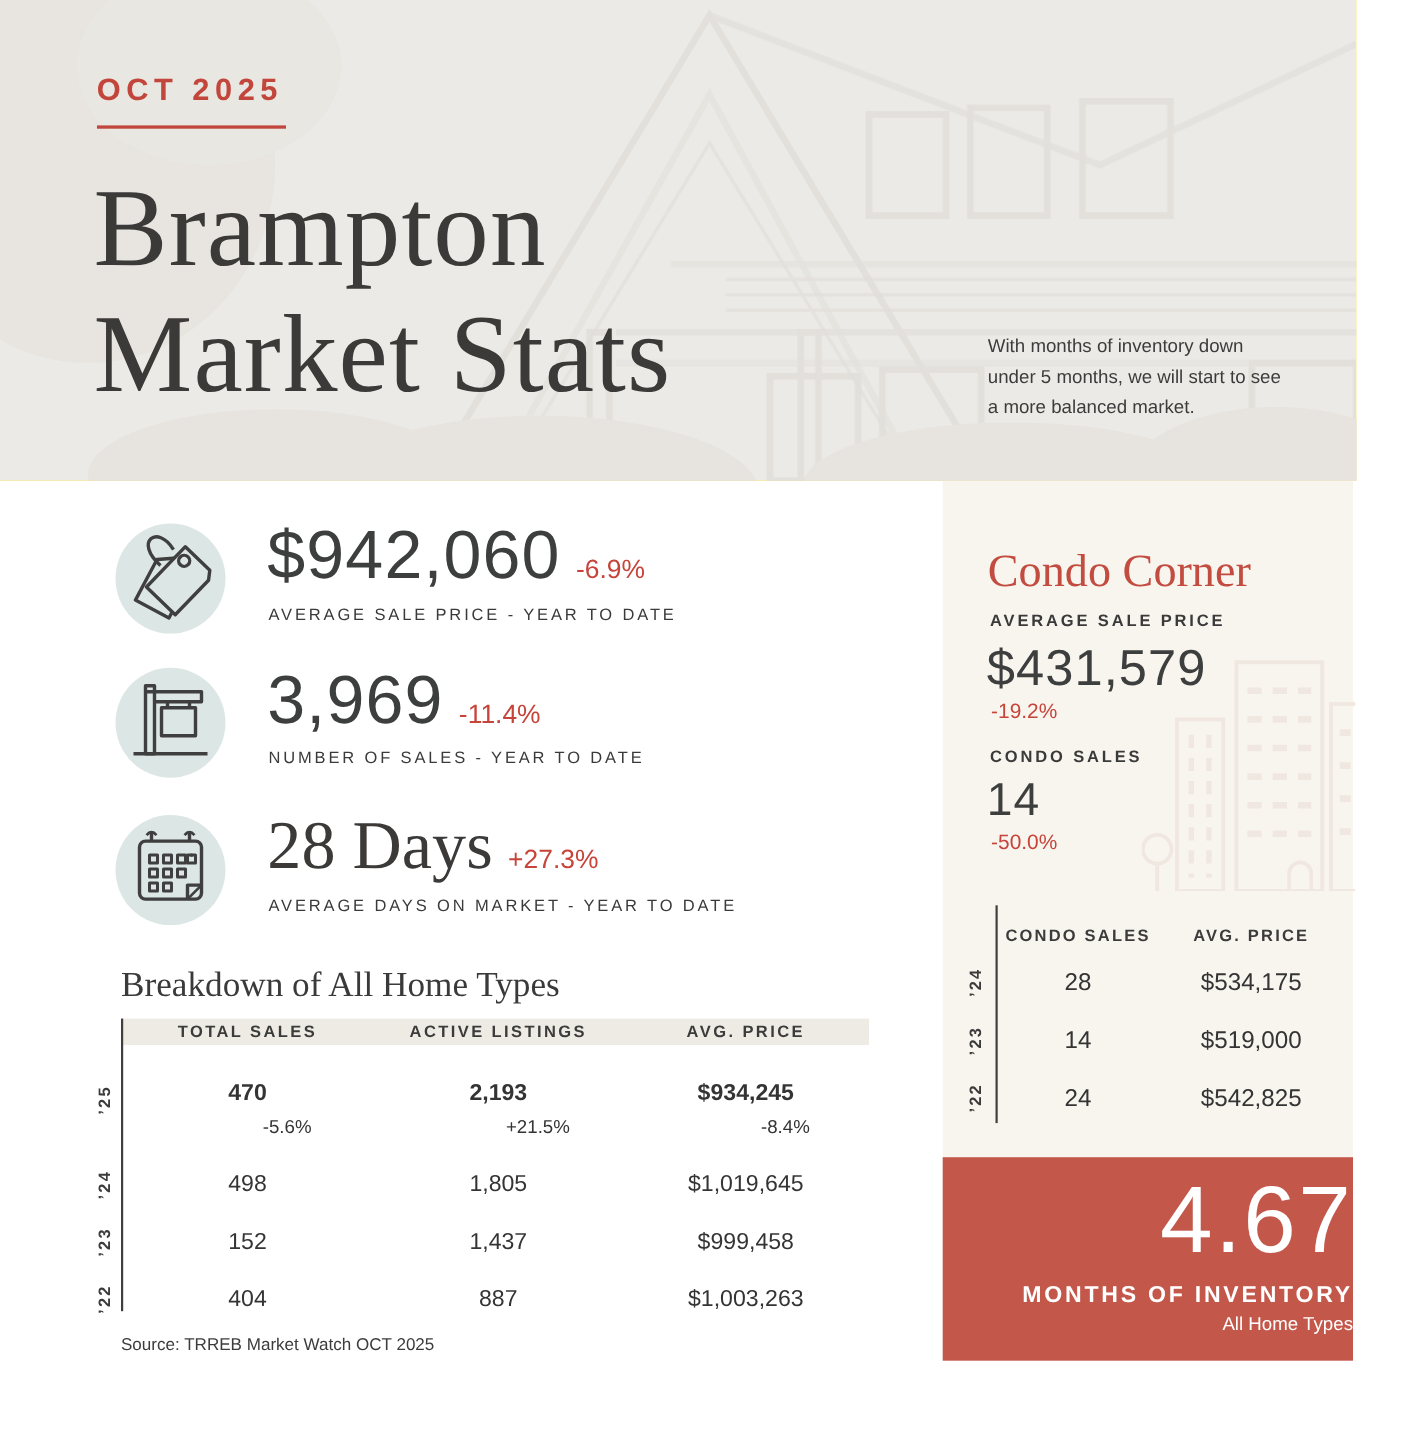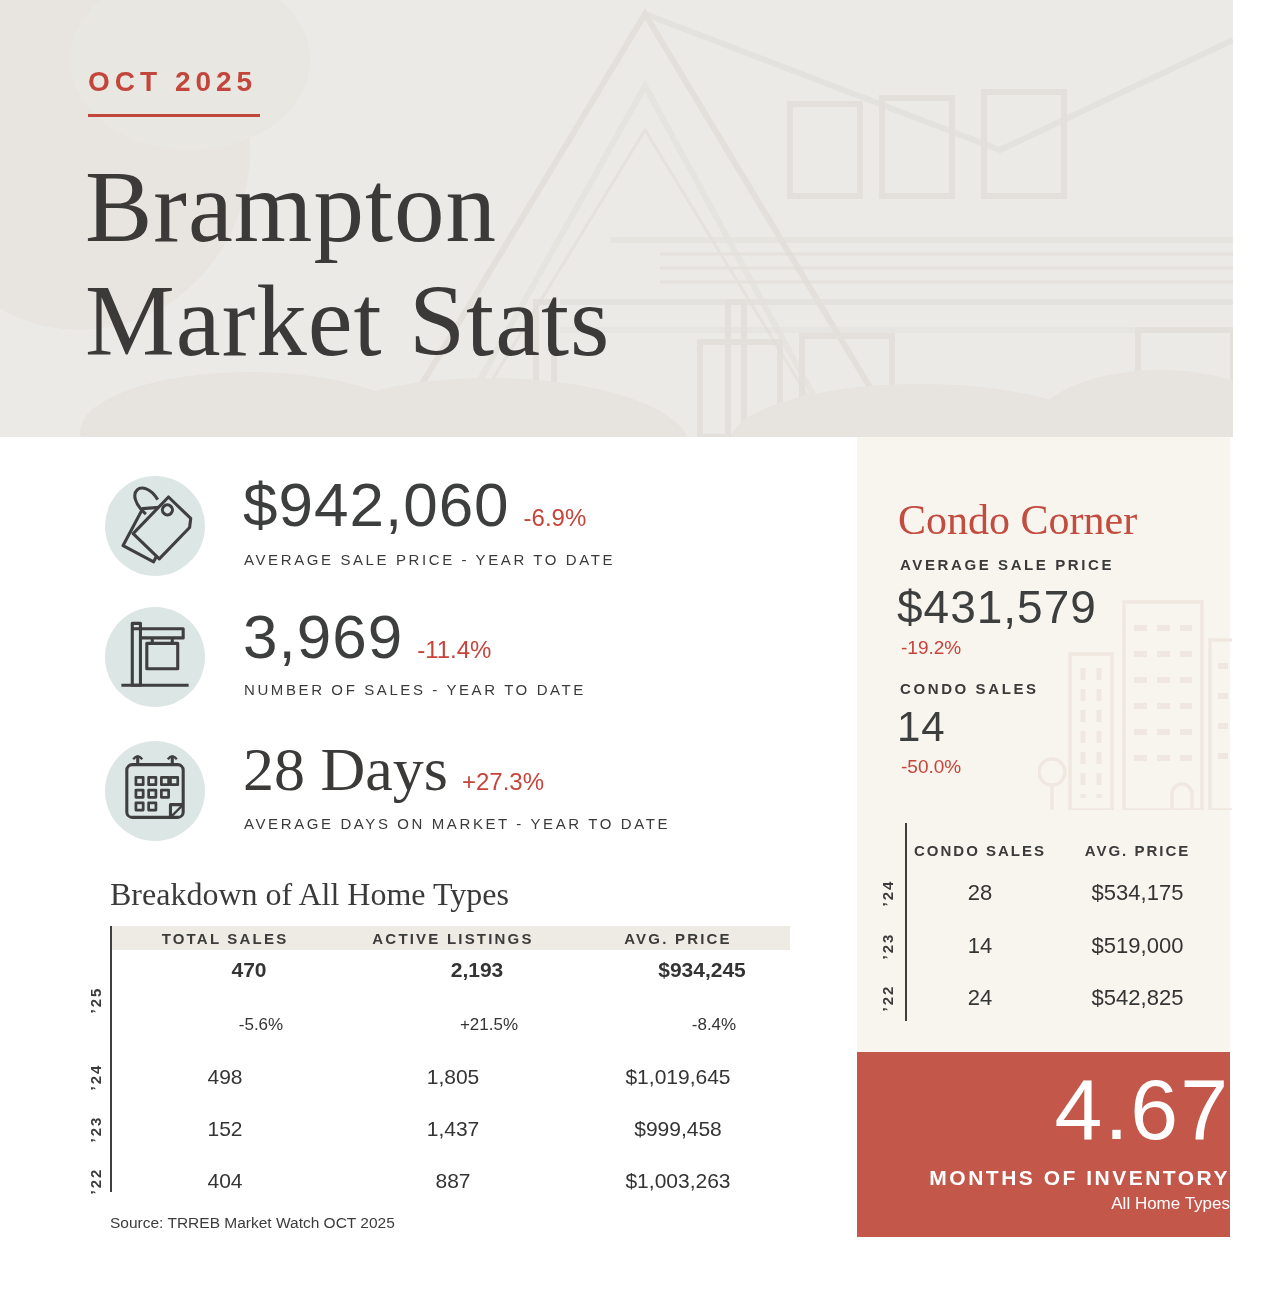--- a/index.html
+++ b/index.html
@@ -95,20 +95,21 @@
           <ellipse cx="1160" cy="432" rx="130" ry="62"></ellipse>
         </g>
       </g>
     </svg>
     <div class="eyebrow">OCT 2025</div>
     <div class="eyebrow-underline"></div>
     <div class="hero-title">
       <div>Brampton</div>
       <div>Market Stats</div>
     </div>
+    <div class="hero-note">With months of inventory down under 5 months, we will start to see a more balanced market.</div>
   </div>
 
   <div class="stat-circle" style="left:105px; top:476px;">
     <svg width="100" height="100" viewBox="0 0 110 110">
       <g stroke="#3f3f3f" stroke-width="3.4" fill="none" stroke-linejoin="round">
         <g transform="rotate(28 48 62)">
           <path d="M30 42 L52 28 L68 40 L68 88 L30 88 Z"></path>
         </g>
         <g transform="rotate(44 62 60)">
           <path d="M42 28 L76 28 L82 36 L82 84 L42 84 Z" fill="#dce7e5"></path>
@@ -174,21 +175,21 @@
   <div class="bd-heading">Breakdown of All Home Types</div>
 
   <div class="bd-header">
     <div>TOTAL SALES</div>
     <div>ACTIVE LISTINGS</div>
     <div>AVG. PRICE</div>
   </div>
   <div class="bd-vline"></div>
 
   <div class="year-label" style="left:57px; top:990px;">’25</div>
-  <div class="bd-row bold" style="top:952px;padding-left:24px;">
+  <div class="bd-row bold" style="top:976px;">
     <div>470</div>
     <div>2,193</div>
     <div>$934,245</div>
   </div>
   <div class="bd-row changes" style="top:1012px;">
     <div>-5.6%</div>
     <div>+21.5%</div>
     <div>-8.4%</div>
   </div>
 

